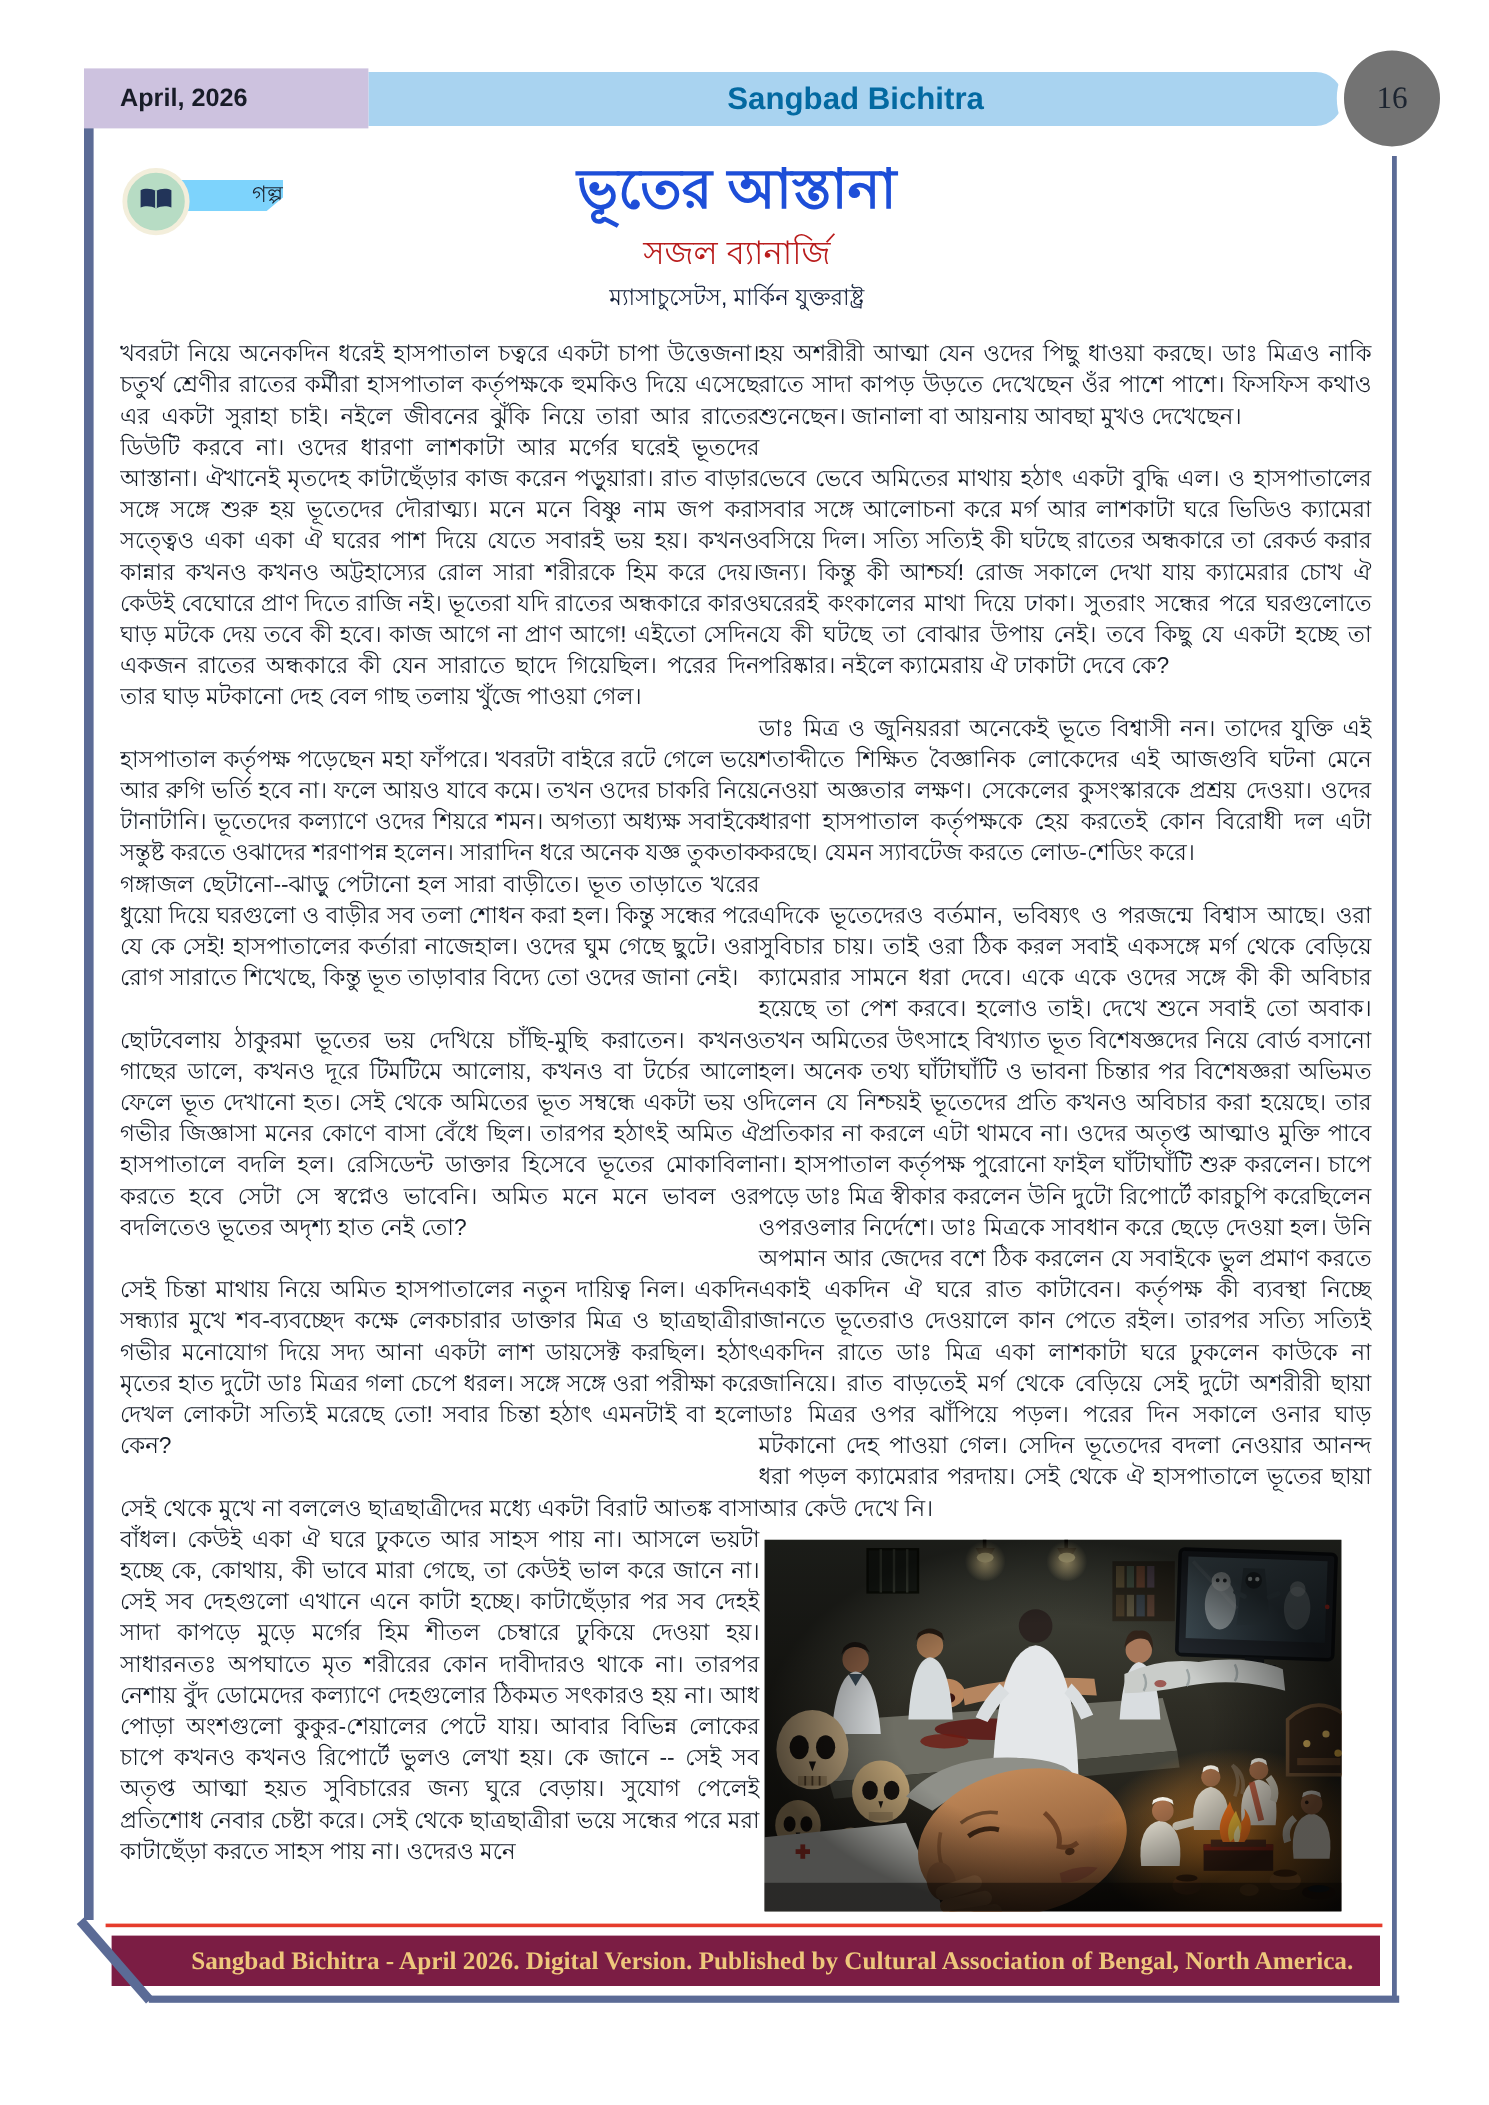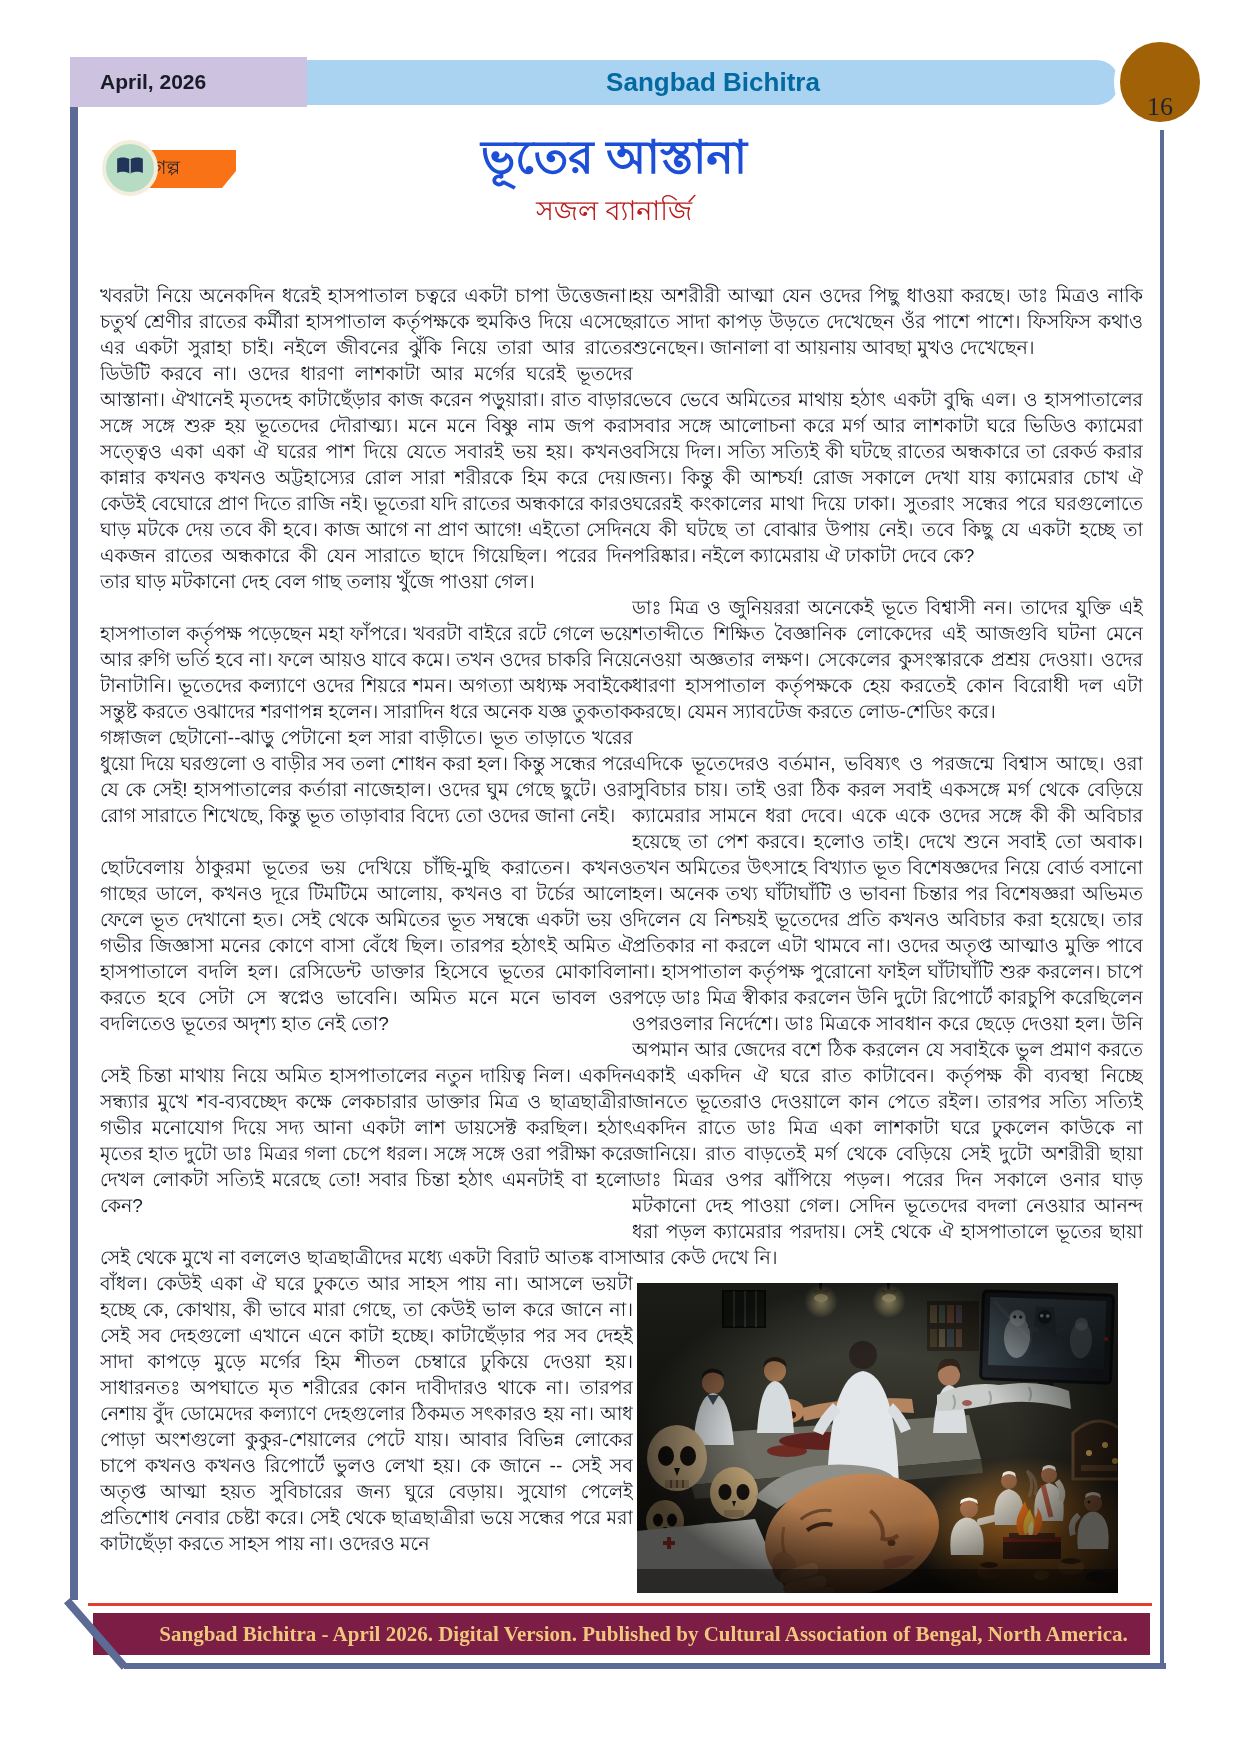--- a/index.html
+++ b/index.html
@@ -8,37 +8,37 @@
 
   
   .date-box{position:absolute;left:70px;top:57px;width:237px;height:50px;background:#cdc2df;
             display:flex;align-items:center;z-index:3;}
   .date-box span{padding-left:30px;font-size:21px;font-weight:bold;color:#181c28;}
   .title-bar{position:absolute;left:307px;top:60px;width:812px;height:45px;background:#a9d3f0;
              border-top-right-radius:26px;border-bottom-right-radius:26px;
              display:flex;align-items:center;justify-content:center;z-index:2;}
   .title-bar span{font-size:26px;font-weight:bold;color:#0369a1;}
   .page-circle{position:absolute;left:1114px;top:36px;width:80px;height:80px;border-radius:50%;
-               background:#a16207;border:6px solid #ffffff;display:flex;align-items:flex-end;
+               background:#737373;border:6px solid #ffffff;display:flex;align-items:center;
                justify-content:center;z-index:4;font-family:"Liberation Serif",serif;
                font-size:26px;color:#1c2430;}
 
   
   .b{position:absolute;background:#5b6b96;z-index:1;}
   .b-left{left:70px;top:100px;width:8px;height:1500px;}
   .b-diag{left:70px;top:1598px;width:88px;height:8px;transform-origin:0 0;transform:rotate(49deg);}
   .b-bottom{left:124px;top:1663px;width:1042px;height:6px;}
   .b-right{left:1160px;top:130px;width:4px;height:1538px;}
 
   
   .badge{position:absolute;left:112px;top:146px;z-index:3;}
-  .badge-pill{position:absolute;left:24px;top:4px;width:100px;height:38px;background:#f97316;
+  .badge-pill{position:absolute;left:24px;top:4px;width:100px;height:26px;background:#7dd3fc;
               outline:3px solid #f3eedb;
               clip-path:polygon(0 0,100% 0,100% 55%,86% 100%,0 100%);
-              display:flex;align-items:center;justify-content:flex-start;}
+              display:flex;align-items:center;justify-content:flex-end;}
   .badge-pill span{font-size:19px;color:#1c2430;padding-left:18px;}
   .badge-circle{position:absolute;left:-10px;top:-6px;width:48px;height:48px;border-radius:50%;
                 background:#b7dcc4;border:4px solid #f3eedb;display:flex;align-items:center;
                 justify-content:center;}
 
   
   .art-title{position:absolute;left:85px;top:122px;width:1058px;text-align:center;
              font-size:46px;font-weight:bold;color:#1d4ed8;z-index:2;}
   .art-author{position:absolute;left:85px;top:190px;width:1058px;text-align:center;
               font-size:27px;color:#b91c1c;}
@@ -90,20 +90,21 @@
         <svg width="28" height="20" viewBox="0 0 24 16" aria-hidden="true">
           <path d="M12 2.2 C8.5 0.2 4 0.2 1 1.6 V14 C4 12.6 8.5 12.6 12 14.6 C15.5 12.6 20 12.6 23 14 V1.6 C20 0.2 15.5 0.2 12 2.2 Z" fill="#223459"></path>
           <line x1="12" y1="2.2" x2="12" y2="14.6" stroke="#b7dcc4" stroke-width="1.2"></line>
         </svg>
       </span>
     </div>
   </div>
 
   <div class="art-title">ভূতের আস্তানা</div>
   <div class="art-author">সজল ব্যানার্জি</div>
+  <div class="art-loc">ম্যাসাচুসেটস, মার্কিন যুক্তরাষ্ট্র</div>
 
   <div class="col col-left">
     <p>খবরটা নিয়ে অনেকদিন ধরেই হাসপাতাল চত্বরে একটা চাপা উত্তেজনা। চতুর্থ শ্রেণীর রাতের কর্মীরা হাসপাতাল কর্তৃপক্ষকে হুমকিও দিয়ে এসেছে এর একটা সুরাহা চাই। নইলে জীবনের ঝুঁকি নিয়ে তারা আর রাতের ডিউটি করবে না। ওদের ধারণা লাশকাটা আর মর্গের ঘরেই ভূতদের আস্তানা। ঐখানেই মৃতদেহ কাটাছেঁড়ার কাজ করেন পড়ুয়ারা। রাত বাড়ার সঙ্গে সঙ্গে শুরু হয় ভূতেদের দৌরাত্ম্য। মনে মনে বিষ্ণু নাম জপ করা সত্ত্বেও একা একা ঐ ঘরের পাশ দিয়ে যেতে সবারই ভয় হয়। কখনও কান্নার কখনও কখনও অট্টহাস্যের রোল সারা শরীরকে হিম করে দেয়। কেউই বেঘোরে প্রাণ দিতে রাজি নই। ভূতেরা যদি রাতের অন্ধকারে কারও ঘাড় মটকে দেয় তবে কী হবে। কাজ আগে না প্রাণ আগে! এইতো সেদিন একজন রাতের অন্ধকারে কী যেন সারাতে ছাদে গিয়েছিল। পরের দিন তার ঘাড় মটকানো দেহ বেল গাছ তলায় খুঁজে পাওয়া গেল।</p>
     <p>হাসপাতাল কর্তৃপক্ষ পড়েছেন মহা ফাঁপরে। খবরটা বাইরে রটে গেলে ভয়ে আর রুগি ভর্তি হবে না। ফলে আয়ও যাবে কমে। তখন ওদের চাকরি নিয়ে টানাটানি। ভূতেদের কল্যাণে ওদের শিয়রে শমন। অগত্যা অধ্যক্ষ সবাইকে সন্তুষ্ট করতে ওঝাদের শরণাপন্ন হলেন। সারাদিন ধরে অনেক যজ্ঞ তুকতাক গঙ্গাজল ছেটানো--ঝাড়ু পেটানো হল সারা বাড়ীতে। ভূত তাড়াতে খরের ধুয়ো দিয়ে ঘরগুলো ও বাড়ীর সব তলা শোধন করা হল। কিন্তু সন্ধের পরে যে কে সেই! হাসপাতালের কর্তারা নাজেহাল। ওদের ঘুম গেছে ছুটে। ওরা রোগ সারাতে শিখেছে, কিন্তু ভূত তাড়াবার বিদ্যে তো ওদের জানা নেই।</p>
     <p>ছোটবেলায় ঠাকুরমা ভূতের ভয় দেখিয়ে চাঁছি-মুছি করাতেন। কখনও গাছের ডালে, কখনও দূরে টিমটিমে আলোয়, কখনও বা টর্চের আলো ফেলে ভূত দেখানো হত। সেই থেকে অমিতের ভূত সম্বন্ধে একটা ভয় ও গভীর জিজ্ঞাসা মনের কোণে বাসা বেঁধে ছিল। তারপর হঠাৎই অমিত ঐ হাসপাতালে বদলি হল। রেসিডেন্ট ডাক্তার হিসেবে ভূতের মোকাবিলা করতে হবে সেটা সে স্বপ্নেও ভাবেনি। অমিত মনে মনে ভাবল ওর বদলিতেও ভূতের অদৃশ্য হাত নেই তো?</p>
     <p>সেই চিন্তা মাথায় নিয়ে অমিত হাসপাতালের নতুন দায়িত্ব নিল। একদিন সন্ধ্যার মুখে শব-ব্যবচ্ছেদ কক্ষে লেকচারার ডাক্তার মিত্র ও ছাত্রছাত্রীরা গভীর মনোযোগ দিয়ে সদ্য আনা একটা লাশ ডায়সেক্ট করছিল। হঠাৎ মৃতের হাত দুটো ডাঃ মিত্রর গলা চেপে ধরল। সঙ্গে সঙ্গে ওরা পরীক্ষা করে দেখল লোকটা সত্যিই মরেছে তো! সবার চিন্তা হঠাৎ এমনটাই বা হলো কেন?</p>
     <p>সেই থেকে মুখে না বললেও ছাত্রছাত্রীদের মধ্যে একটা বিরাট আতঙ্ক বাসা বাঁধল। কেউই একা ঐ ঘরে ঢুকতে আর সাহস পায় না। আসলে ভয়টা হচ্ছে কে, কোথায়, কী ভাবে মারা গেছে, তা কেউই ভাল করে জানে না। সেই সব দেহগুলো এখানে এনে কাটা হচ্ছে। কাটাছেঁড়ার পর সব দেহই সাদা কাপড়ে মুড়ে মর্গের হিম শীতল চেম্বারে ঢুকিয়ে দেওয়া হয়। সাধারনতঃ অপঘাতে মৃত শরীরের কোন দাবীদারও থাকে না। তারপর নেশায় বুঁদ ডোমেদের কল্যাণে দেহগুলোর ঠিকমত সৎকারও হয় না। আধ পোড়া অংশগুলো কুকুর-শেয়ালের পেটে যায়। আবার বিভিন্ন লোকের চাপে কখনও কখনও রিপোর্টে ভুলও লেখা হয়। কে জানে -- সেই সব অতৃপ্ত আত্মা হয়ত সুবিচারের জন্য ঘুরে বেড়ায়। সুযোগ পেলেই প্রতিশোধ নেবার চেষ্টা করে। সেই থেকে ছাত্রছাত্রীরা ভয়ে সন্ধের পরে মরা কাটাছেঁড়া করতে সাহস পায় না। ওদেরও মনে</p>
   </div>
 
   <div class="col col-right">

